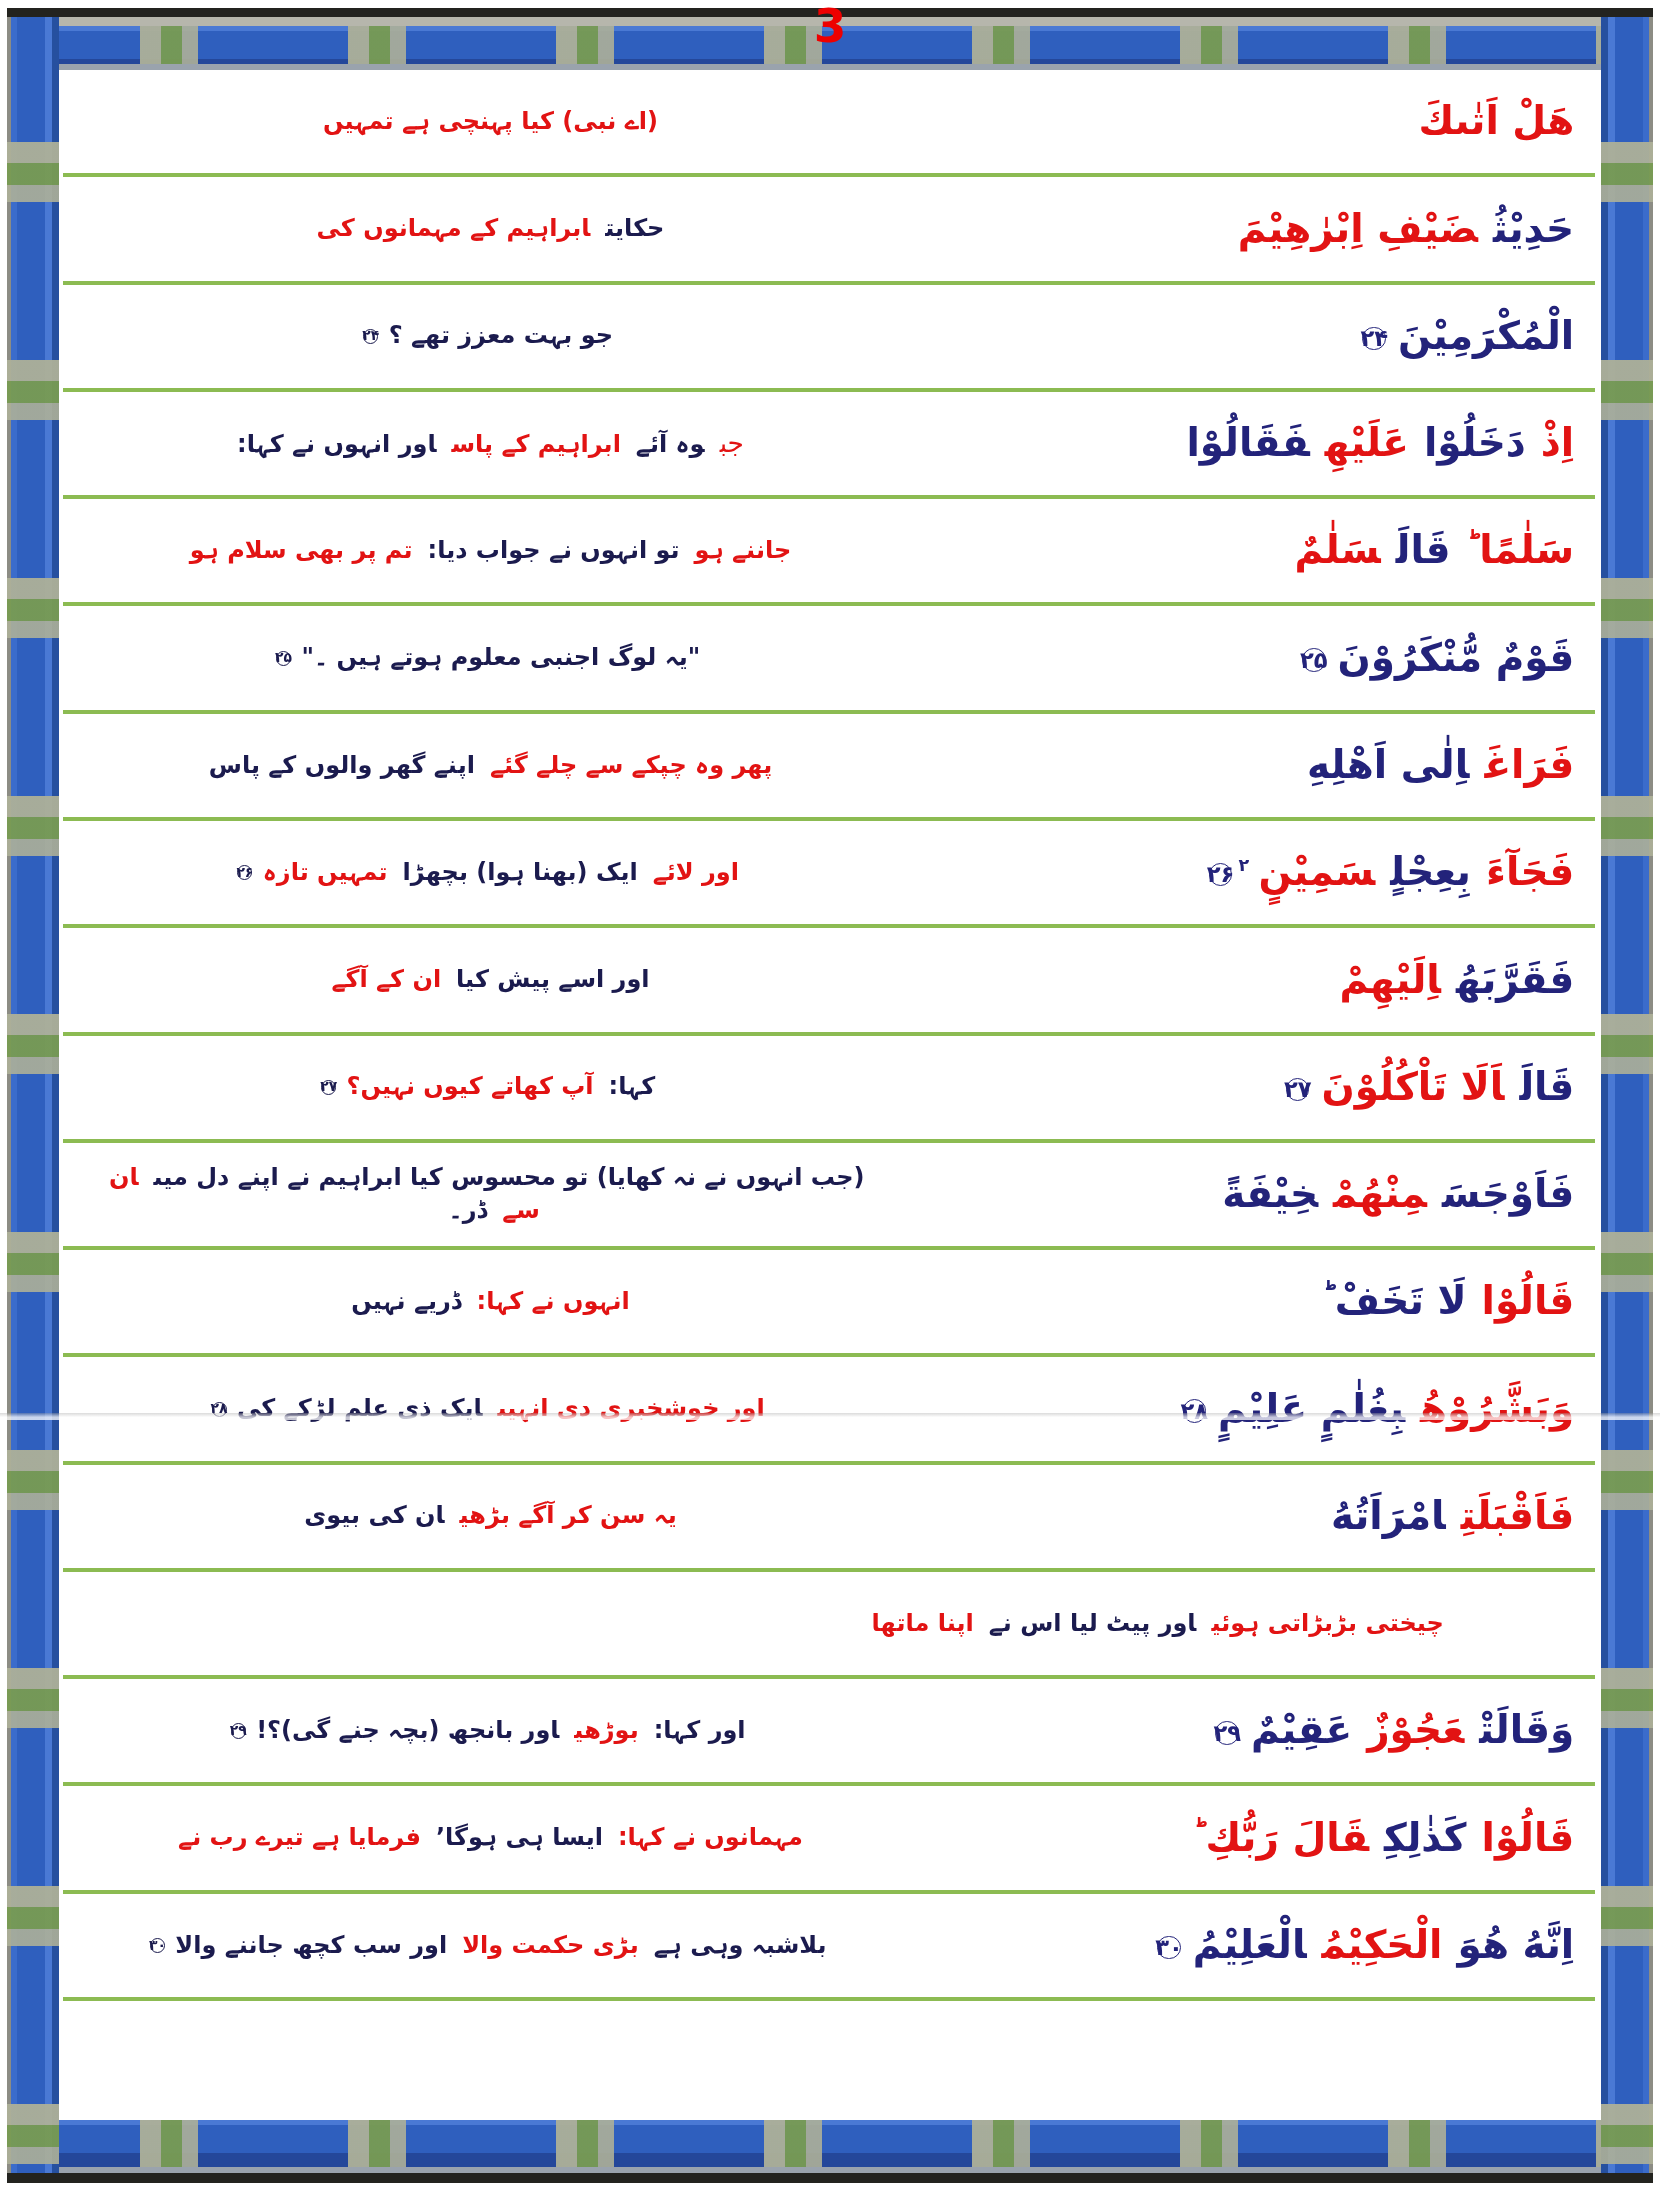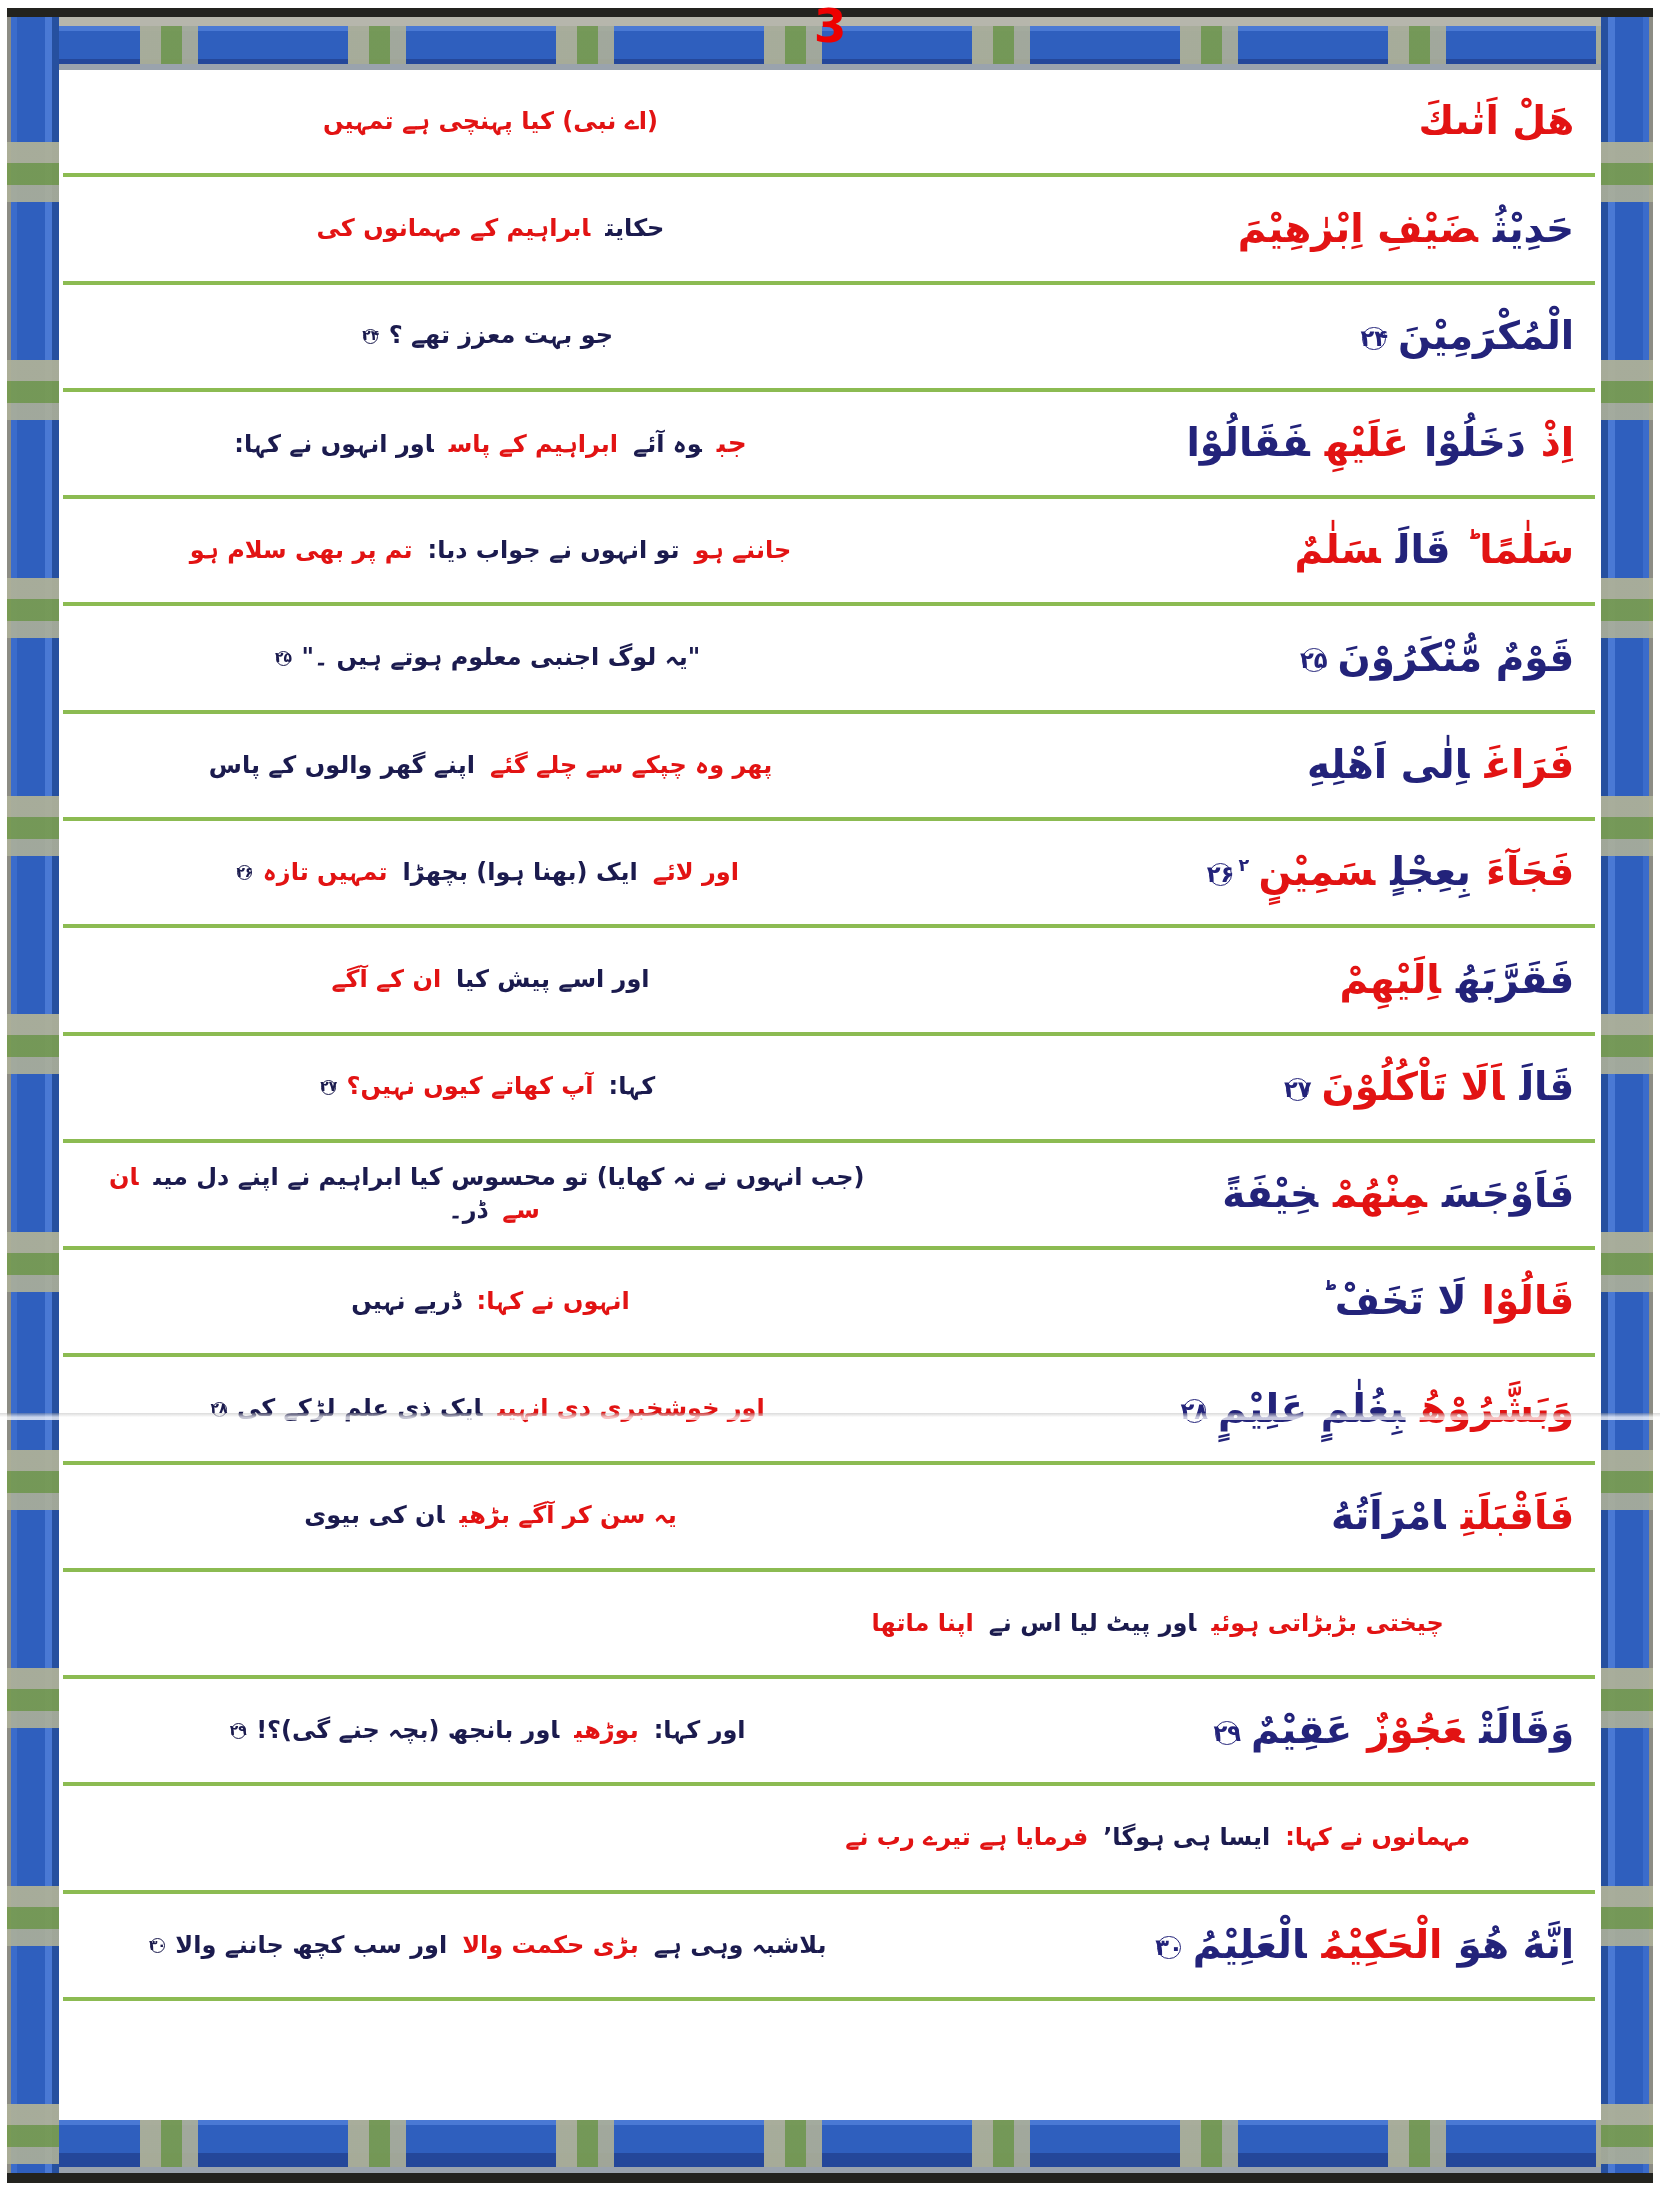--- a/index.html
+++ b/index.html
@@ -75,21 +75,21 @@
     font-size:39px; line-height:1.3; font-weight:bold; color:#23237a;
   }
   .urdu {
     width:56%; padding:3.3px 8.3px; text-align:center;
     font-size:24px; line-height:1.4; font-weight:bold; color:#1b1b4e;
   }
   .seg { display:inline; margin:0 7.5px; white-space:normal; }
   .seg-red  { color:#e21313; }
   .seg-blue { color:#23237a; }
   .seg-dark { color:#1b1b4e; }
-  .bold { font-weight:700; font-size:1.1em; }
+  .bold { font-weight:400; font-size:1.1em; }
   .badge {
     display:inline-flex; align-items:center; justify-content:center;
     width:0.95em; height:0.95em; border:0.07em solid currentColor; border-radius:50%;
     font-size:0.58em; vertical-align:middle; margin:0 0.2em; line-height:1;
   }
   .sup { font-size:0.45em; vertical-align:super; margin:0 1.7px; }
 </style>
 </head>
 <body>
 
@@ -186,20 +186,21 @@
     <div class="row">
       <div class="cell urdu"><span class="seg seg-red">چیختی بڑبڑاتی ہوئی</span><span class="seg seg-dark">اور پیٹ لیا اس نے</span><span class="seg seg-red">اپنا ماتھا</span></div>
     </div>
 
     <div class="row">
       <div class="cell arabic"><span class="seg seg-blue">وَقَالَتْ</span><span class="seg seg-red">عَجُوْزٌ</span><span class="seg seg-blue">عَقِيْمٌ</span><span class="seg seg-blue badge">۲۹</span></div>
       <div class="cell urdu"><span class="seg seg-dark">اور کہا:</span><span class="seg seg-red">بوڑھی</span><span class="seg seg-dark">اور بانجھ (بچہ جنے گی)؟!</span><span class="seg seg-dark badge">۲۹</span></div>
     </div>
 
     <div class="row">
+      <div class="cell arabic"><span class="seg seg-red">قَالُوْا</span><span class="seg seg-blue">كَذٰلِكِ</span><span class="seg seg-red">قَالَ رَبُّكِ ؕ</span></div>
       <div class="cell urdu"><span class="seg seg-red">مہمانوں نے کہا:</span><span class="seg seg-dark">ایسا ہی ہوگا’</span><span class="seg seg-red">فرمایا ہے تیرے رب نے</span></div>
     </div>
 
     <div class="row">
       <div class="cell arabic"><span class="seg seg-blue">اِنَّهُ هُوَ</span><span class="seg seg-red">الْحَكِيْمُ</span><span class="seg seg-blue">الْعَلِيْمُ</span><span class="seg seg-blue badge">۳۰</span></div>
       <div class="cell urdu"><span class="seg seg-dark">بلاشبہ وہی ہے</span><span class="seg seg-red">بڑی حکمت والا</span><span class="seg seg-dark">اور سب کچھ جاننے والا</span><span class="seg seg-dark badge">۳۰</span></div>
     </div>
   </div>
 
 </div>

